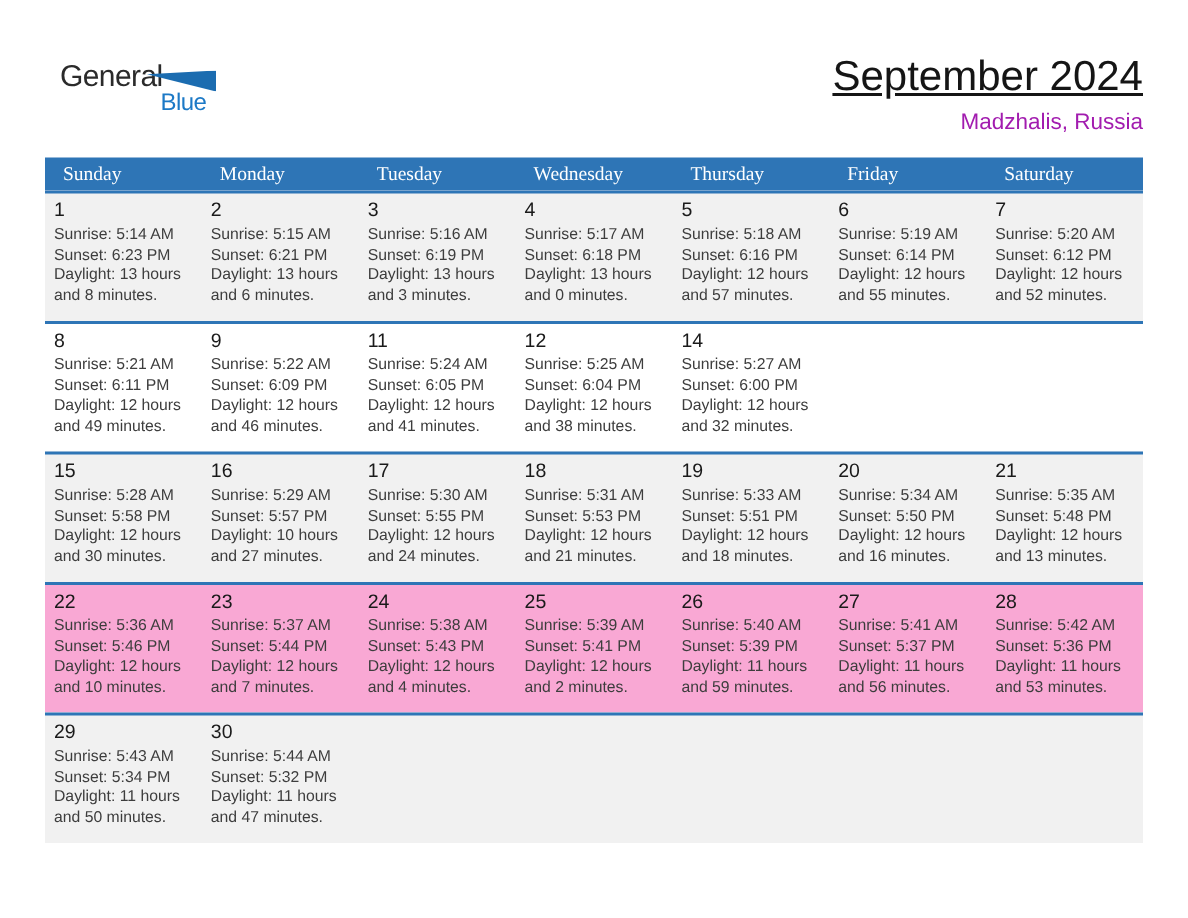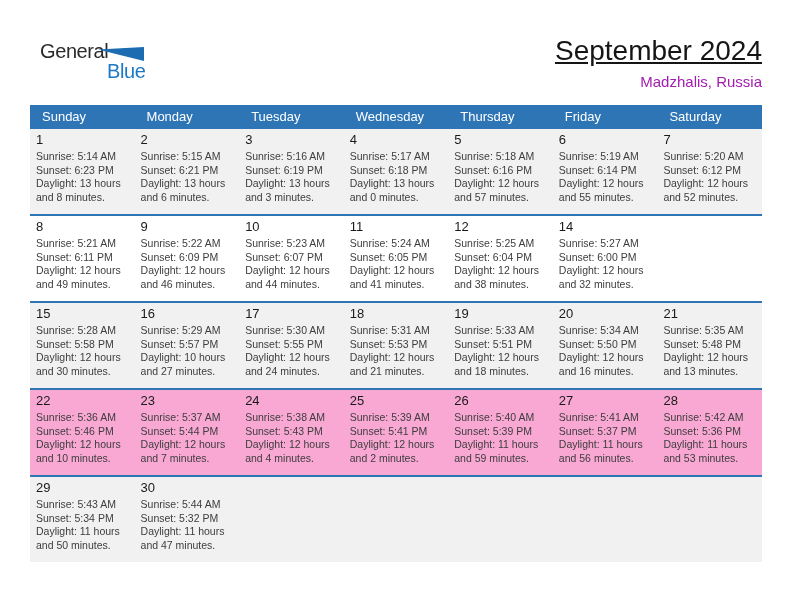--- a/index.html
+++ b/index.html
@@ -17,36 +17,36 @@
     position: absolute; left: 0; top: 0;
     font-size: 20px; letter-spacing: -0.4px; color: #2b2b2b;
   }
   .logo-triangle {
     position: absolute; left: 58px; top: 7px; width: 46px; height: 14px;
     clip-path: polygon(0 18%, 100% 0, 100% 100%);
     background: #1b6cb0;
   }
   .logo-blue {
     position: absolute; left: 67px; top: 20px;
-    font-size: 20px; letter-spacing: -0.4px; color: #1c79c6;
+    font-size: 16px; letter-spacing: -0.4px; color: #1c79c6;
   }
 
   
   .titles { position: absolute; right: 30px; top: 34px; text-align: right; }
   .month-title { font-size: 28px; color: #151515; line-height: 34px; text-decoration: underline; }
   .location { font-size: 15px; color: #a21caf; line-height: 22px; margin-top: 3px; }
 
   
   .calendar { position: absolute; left: 30px; right: 30px; top: 105px; }
   .weekday-row {
     display: grid; grid-template-columns: repeat(7, 1fr);
     height: 22px; align-items: center;
     color: #ffffff; font-size: 13px;
   }
-  .weekday-cell { padding-left: 12px; }
+  .weekday-cell { padding-left: 12px; font-family: Liberation Serif, serif; }
   .week {
     display: grid; grid-template-columns: repeat(7, 1fr);
     border-top: 2px solid #2e75b6;
     height: 85px;
     background: #ffffff;
   }
   .cell { padding: 3px 5px 0 6px; overflow: hidden; }
   .day-number { font-size: 13px; color: #1a1a1a; line-height: 16px; margin-bottom: 2px; }
   .cell-line { font-size: 10.5px; color: #3d3d3d; line-height: 13.5px; }
 </style>
@@ -128,26 +128,20 @@
             <div class="cell-line">Sunset: 6:11 PM</div>
             <div class="cell-line">Daylight: 12 hours and 49 minutes.</div>
           </div>
           <div class="cell">
             <div class="day-number">9</div>
             <div class="cell-line">Sunrise: 5:22 AM</div>
             <div class="cell-line">Sunset: 6:09 PM</div>
             <div class="cell-line">Daylight: 12 hours and 46 minutes.</div>
           </div>
           <div class="cell">
-            <div class="day-number">10</div>
-            <div class="cell-line">Sunrise: 5:23 AM</div>
-            <div class="cell-line">Sunset: 6:07 PM</div>
-            <div class="cell-line">Daylight: 12 hours and 44 minutes.</div>
-          </div>
-          <div class="cell">
             <div class="day-number">11</div>
             <div class="cell-line">Sunrise: 5:24 AM</div>
             <div class="cell-line">Sunset: 6:05 PM</div>
             <div class="cell-line">Daylight: 12 hours and 41 minutes.</div>
           </div>
           <div class="cell">
             <div class="day-number">12</div>
             <div class="cell-line">Sunrise: 5:25 AM</div>
             <div class="cell-line">Sunset: 6:04 PM</div>
             <div class="cell-line">Daylight: 12 hours and 38 minutes.</div>

